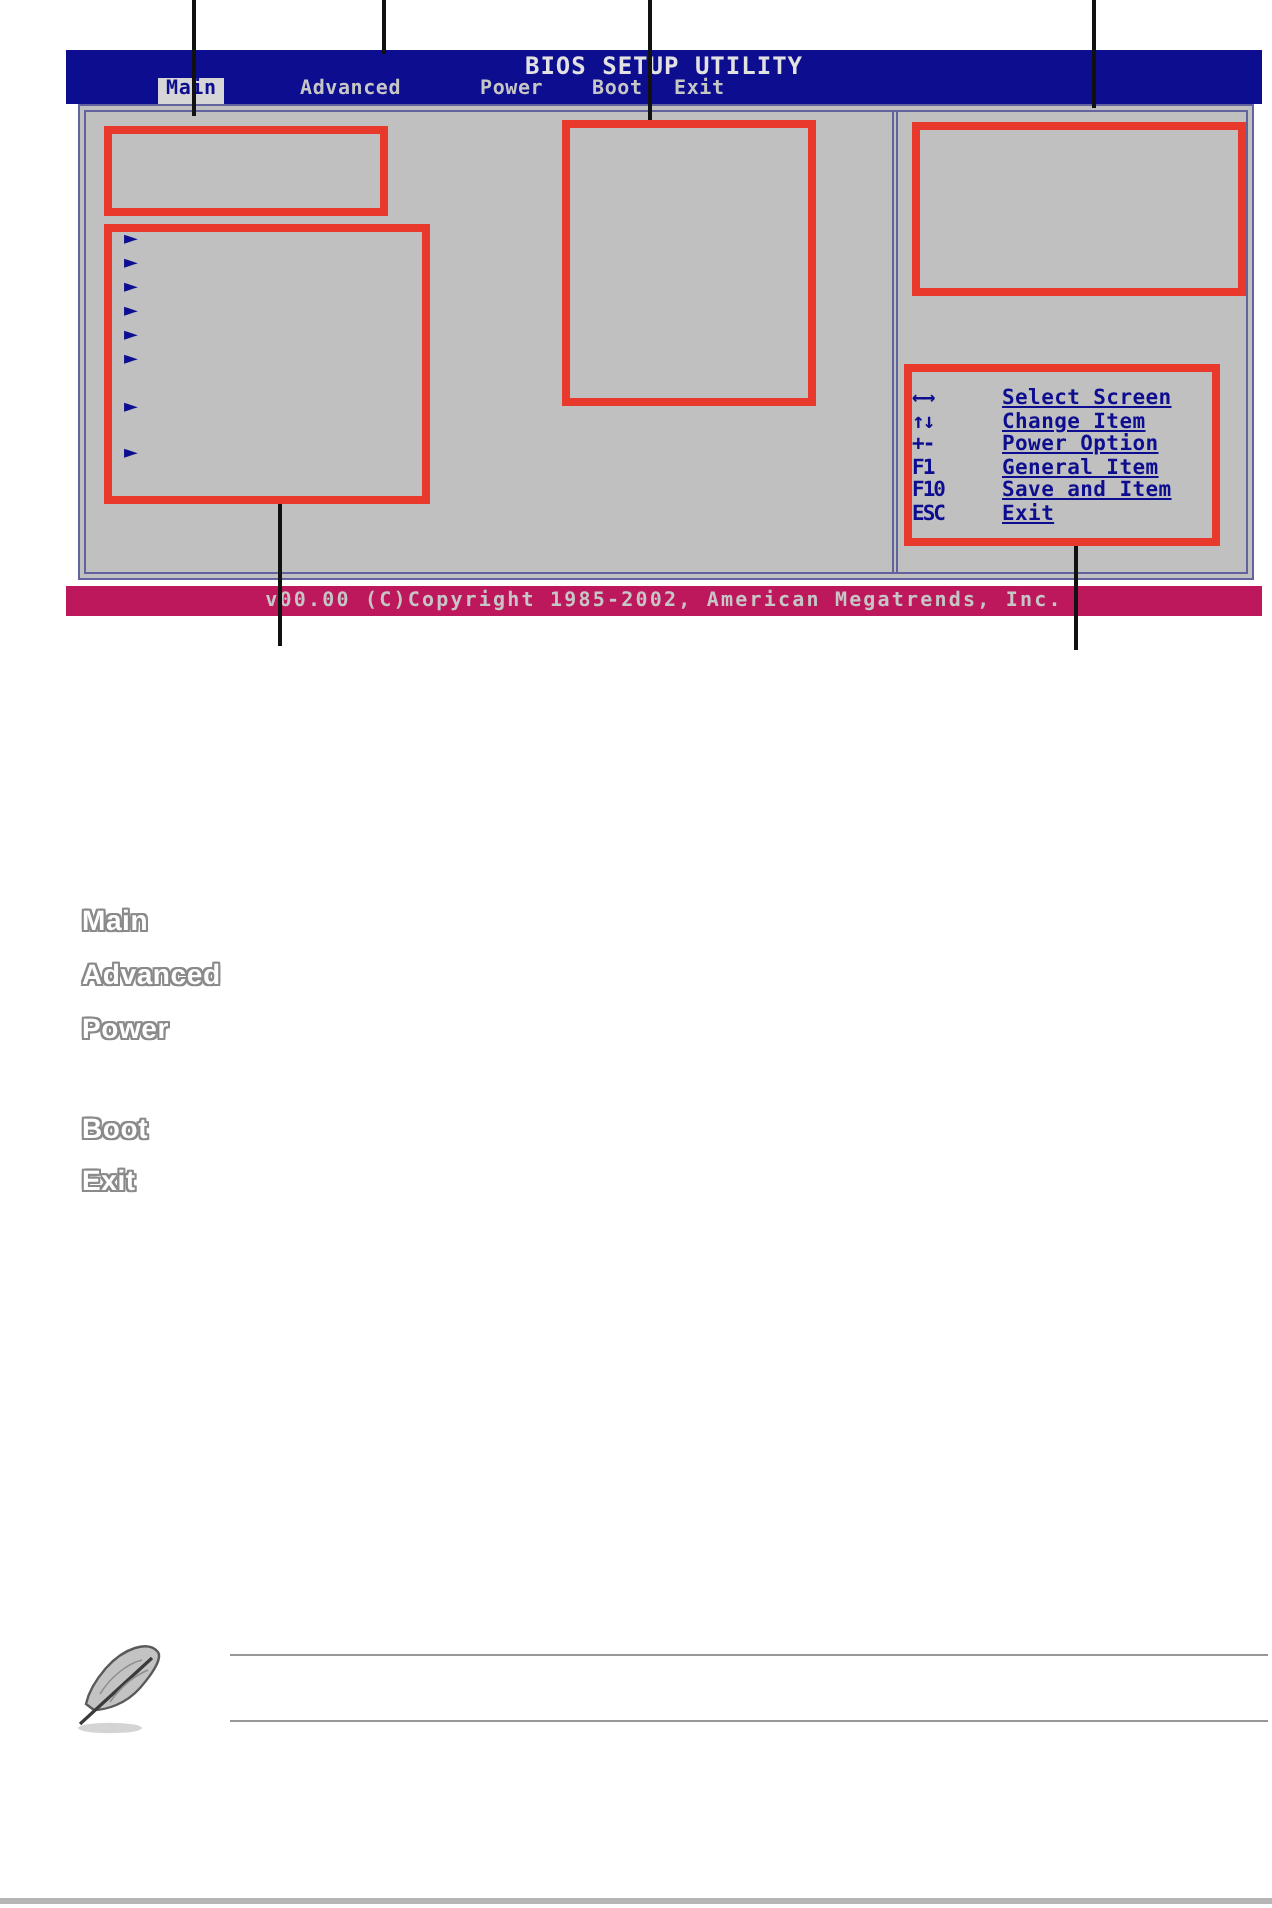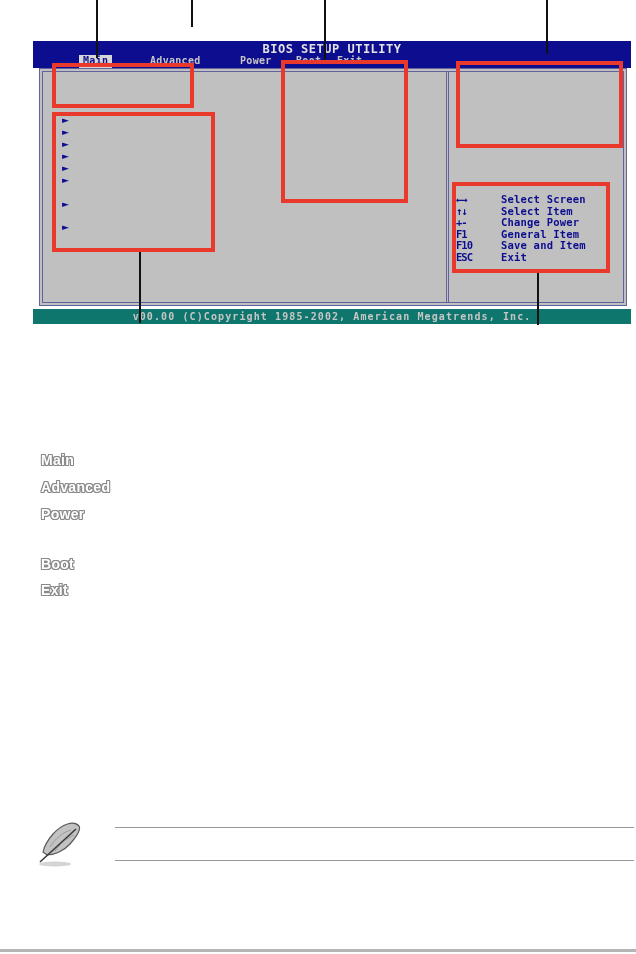--- a/index.html
+++ b/index.html
@@ -5,21 +5,21 @@
   * { margin:0; padding:0; box-sizing:border-box; }
   body { background:#ffffff; }
   .page {
     position:relative; width:636px; height:954px; background:#ffffff;
     font-family:"Liberation Sans", sans-serif; overflow:hidden;
   }
 
   
   .bios {
     position:absolute; left:33px; top:25px; width:598px; height:275px;
-    font-family:"DejaVu Sans Mono", monospace; font-weight:bold;margin-top:16px;
+    font-family:"DejaVu Sans Mono", monospace; font-weight:bold;
   }
   .bios-titlebar {
     position:absolute; left:0; top:0; width:598px; height:27px; background:#0d0d8f;
   }
   .bios-title {
     position:absolute; left:0; top:1px; width:100%; text-align:center;
     font-size:12px; letter-spacing:0.5px; color:#e2e2e2;
   }
   .menu-item {
     position:absolute; top:14px; height:13px; line-height:12px;
@@ -28,40 +28,40 @@
   .menu-item.active { background:#d6d6d6; color:#0d0d8f; padding:0 4px; }
   .bios-body {
     position:absolute; left:6px; top:27px; width:588px; height:238px;
     background:#c0c0c0; border:4px double #62629f;
   }
   .bios-divider {
     position:absolute; top:0; bottom:0; left:403px; width:3px;
     background:#c0c0c0; border-left:1px solid #62629f; border-right:1px solid #62629f;
   }
   .bios-bottombar {
-    position:absolute; left:0; top:268px; width:598px; height:15px; background:#0f766e;
+    position:absolute; left:0; top:268px; width:598px; height:15px; background:#be185d;
     color:#c6c6c6; font-size:10px; letter-spacing:1.1px; text-align:center; line-height:15px;
     white-space:nowrap;
   }
 
   
   .submenu-arrow {
     position:absolute; left:62px; color:#0d0d8f; font-size:9px; line-height:10px;
     font-family:"DejaVu Sans", sans-serif;
   }
 
   
   .legend {
     position:absolute; left:456px; top:194px; width:150px;
     font-family:"DejaVu Sans Mono", monospace; font-weight:bold;
     font-size:10.5px; line-height:11.5px; color:#0d0d8f; white-space:nowrap;
   }
   .legend-row { display:flex; }
   .legend-key { width:45px; flex:0 0 45px; letter-spacing:-1px; }
-  .legend-label { letter-spacing:0.2px; }
+  .legend-label { letter-spacing:0.2px;text-decoration:underline; }
 
   
   .callout { position:absolute; border:4px solid #e8392c; background:transparent; }
   .co1 { left:52px;  top:63px;  width:142px; height:45px; }
   .co2 { left:52px;  top:112px; width:163px; height:140px; }
   .co3 { left:281px; top:60px;  width:127px; height:143px; }
   .co4 { left:456px; top:61px;  width:167px; height:87px; }
   .co5 { left:452px; top:182px; width:158px; height:91px; }
 
   
@@ -125,25 +125,25 @@
   <span class="submenu-arrow" style="top:199px;">►</span>
   <span class="submenu-arrow" style="top:222px;">►</span>
 
   <div class="legend">
     <div class="legend-row">
       <span class="legend-key">←→</span>
       <span class="legend-label">Select Screen</span>
     </div>
     <div class="legend-row">
       <span class="legend-key">↑↓</span>
-      <span class="legend-label">Select Item</span>
+      <span class="legend-label">Change Item</span>
     </div>
     <div class="legend-row">
       <span class="legend-key">+-</span>
-      <span class="legend-label">Change Power</span>
+      <span class="legend-label">Power Option</span>
     </div>
     <div class="legend-row">
       <span class="legend-key">F1</span>
       <span class="legend-label">General Item</span>
     </div>
     <div class="legend-row">
       <span class="legend-key">F10</span>
       <span class="legend-label">Save and Item</span>
     </div>
     <div class="legend-row">

